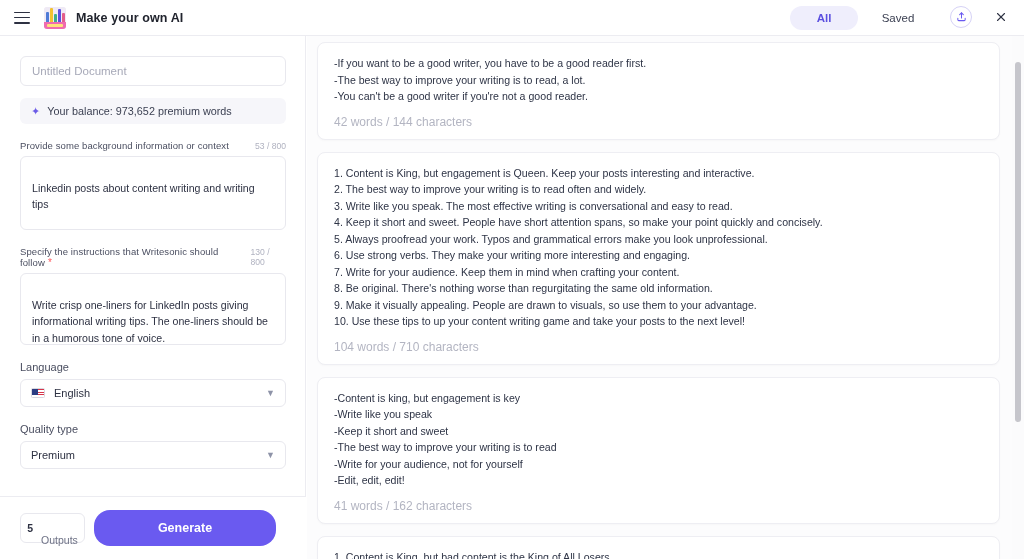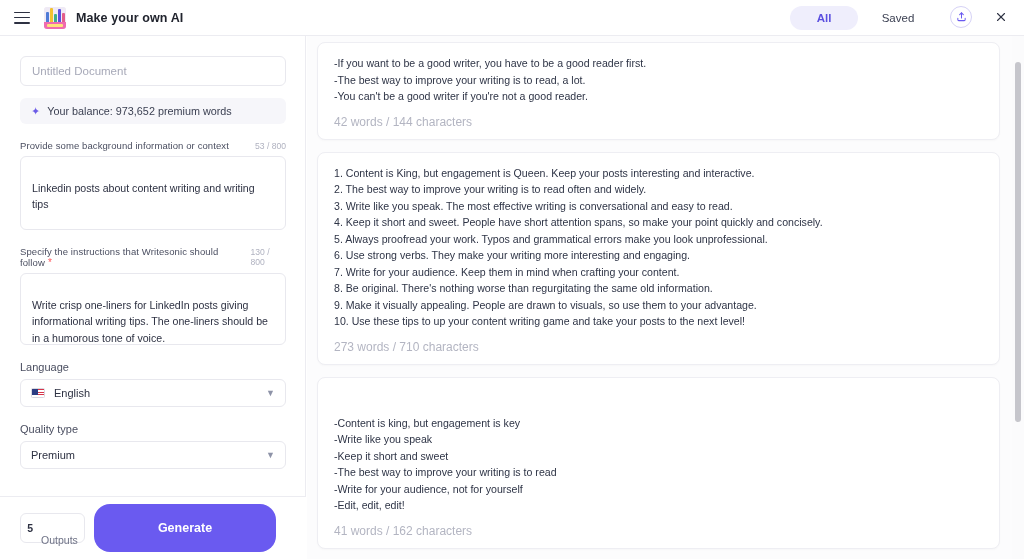--- a/index.html
+++ b/index.html
@@ -151,21 +151,21 @@
   }
   .outputs {
     width:65px; height:30px;
     border:1px solid #e8e8ee; border-radius:6px; background:#fff;
     display:flex; align-items:center; justify-content:center; gap:8px;
     font-size:10.5px; color:#2d3142; cursor:pointer;
   }
   .outputs .num { font-weight:700; }
   .outputs .lbl { color:#6d7185;margin-top:24px; }
   .generate {
-    margin-left:9px; width:182px; height:48px;
+    margin-left:9px; width:182px; height:36px;
     border-radius:16px; background:#6a5af0; color:#fff;
     display:flex; align-items:center; justify-content:center;
     font-size:12.5px; font-weight:700; cursor:pointer;
     border:none;
   }
 
   
   .right {
     position:absolute; top:36px; left:307px;
     width:717px; height:523px;
@@ -321,25 +321,25 @@
       <p style="white-space: pre-wrap;">1. Content is King, but engagement is Queen. Keep your posts interesting and interactive.
 2. The best way to improve your writing is to read often and widely.
 3. Write like you speak. The most effective writing is conversational and easy to read.
 4. Keep it short and sweet. People have short attention spans, so make your point quickly and concisely.
 5. Always proofread your work. Typos and grammatical errors make you look unprofessional.
 6. Use strong verbs. They make your writing more interesting and engaging.
 7. Write for your audience. Keep them in mind when crafting your content.
 8. Be original. There's nothing worse than regurgitating the same old information.
 9. Make it visually appealing. People are drawn to visuals, so use them to your advantage.
 10. Use these tips to up your content writing game and take your posts to the next level!</p>
-      <div class="meta">273 words / 710 characters</div>
+      <div class="meta">104 words / 710 characters</div>
     </div>
 
     <div class="card">
-      <p style="white-space: pre-wrap; margin-top: 25px;">-Content is king, but engagement is key
+      <p style="white-space: pre-wrap;">-Content is king, but engagement is key
 -Write like you speak
 -Keep it short and sweet
 -The best way to improve your writing is to read
 -Write for your audience, not for yourself
 -Edit, edit, edit!</p>
       <div class="meta">41 words / 162 characters</div>
     </div>
 
     <div class="card">
       <p style="white-space: pre-wrap;">1. Content is King, but bad content is the King of All Losers.

